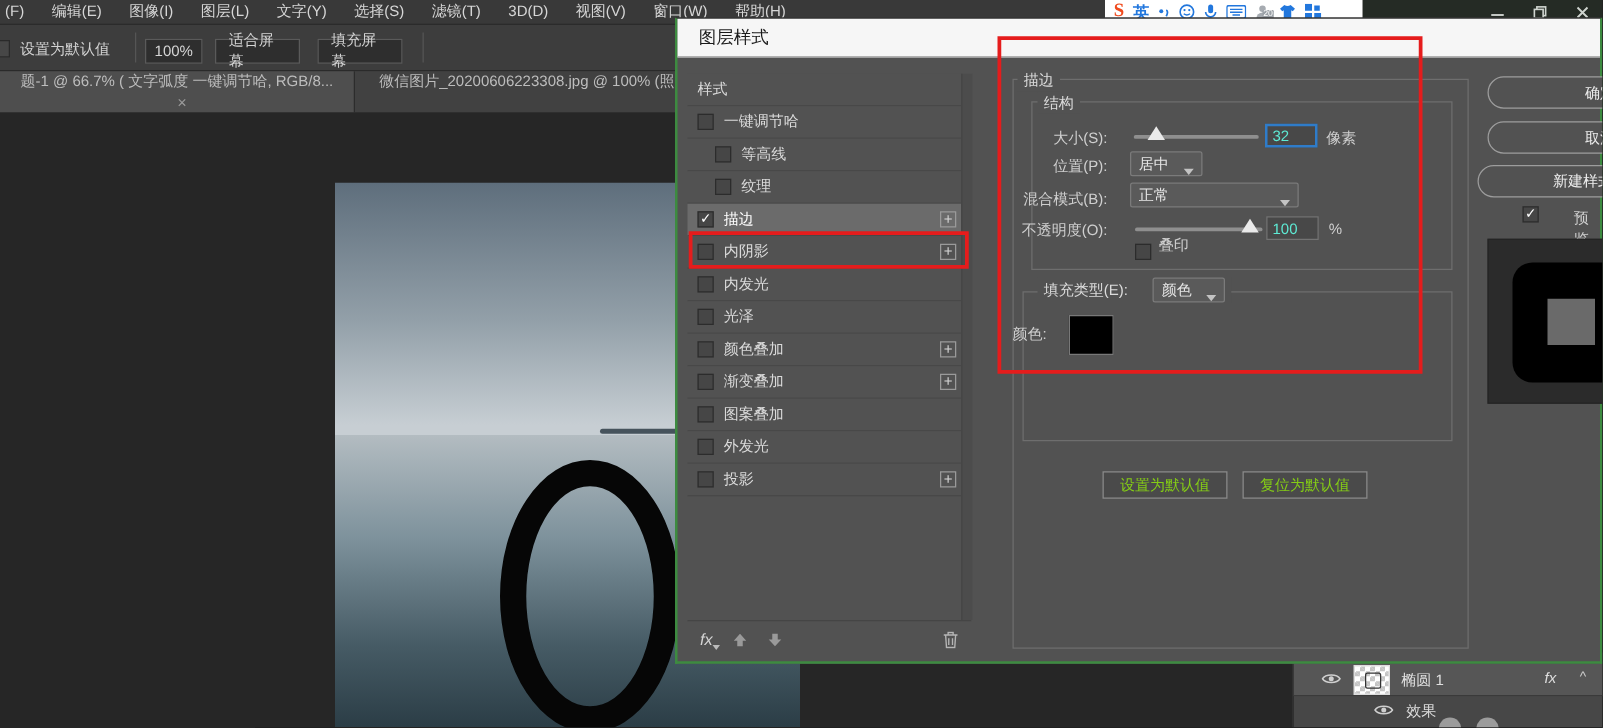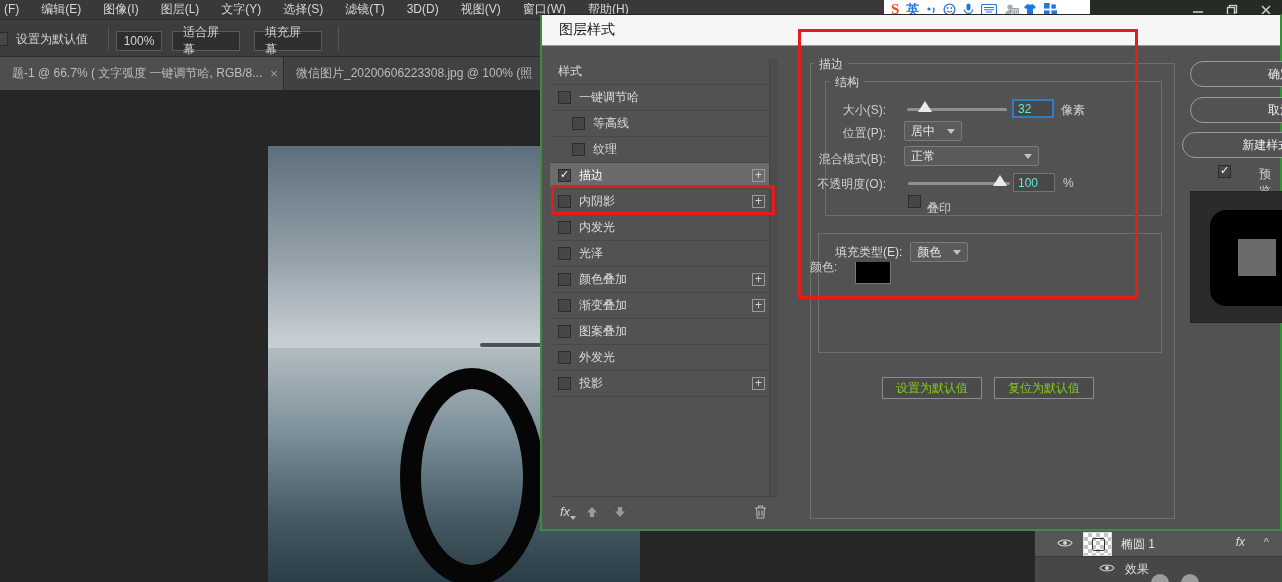--- a/index.html
+++ b/index.html
@@ -29,21 +29,21 @@
         border-bottom:1px solid #2a2a2a;display:flex;align-items:center;}
   .opt-cb{position:absolute;left:-6px;top:12px;width:12px;height:12px;border:1px solid #2a2a2a;background:#474747;}
   .opt-lbl{position:absolute;left:16px;top:11px;color:#d2d2d2;}
   .vsep{position:absolute;top:6px;width:1px;height:24px;background:#555;}
   .obtn{position:absolute;top:11px;height:20px;box-sizing:border-box;background:#2e2e2e;border:1px solid #5a5a5a;
         color:#d5d5d5;display:flex;align-items:center;justify-content:center;padding:0 10px;}
 
   
   .tabbar{position:absolute;left:0;top:57px;width:1282px;height:33px;background:#333;}
   .tab{position:absolute;top:0;height:33px;display:flex;align-items:center;box-sizing:border-box;
-       border-right:1px solid #2c2c2c;color:#bdbdbd;padding:0 12px;white-space:nowrap;overflow:hidden;}
+       border-right:1px solid #2c2c2c;color:#bdbdbd;padding:0 26px;white-space:nowrap;overflow:hidden;flex-direction:column;}
   .tab1{left:0;width:284px;background:#4e4e4e;}
   .tab2{left:284px;width:276px;background:#414141;}
   .tabx{margin-left:8px;color:#9a9a9a;font-size:13px;}
 
   
   .canvas{position:absolute;left:0;top:90px;width:1282px;height:492px;background:#262626;}
   .photo{position:absolute;left:268px;top:56px;width:372px;height:436px;overflow:hidden;}
   .sky{position:absolute;left:0;top:0;width:372px;height:202px;
        background:linear-gradient(#5e6e7c,#93a0a9 55%,#c7ced3 96%);}
   .sea{position:absolute;left:0;top:202px;width:372px;height:234px;
@@ -101,21 +101,21 @@
   .legend{position:absolute;background:#525252;padding:0 5px;color:#dcdcdc;z-index:2;}
   .flabel{position:absolute;width:120px;text-align:right;color:#cfcfcf;}
   .track{position:absolute;height:3px;background:#8f8f8f;border-radius:2px;}
   .thumb{position:absolute;width:0;height:0;border-left:7px solid transparent;border-right:7px solid transparent;
          border-bottom:11px solid #eaeaea;}
   .num{position:absolute;width:42px;height:19px;box-sizing:border-box;background:#484848;border:1px solid #737373;
        color:#5eead4;font-size:12px;padding:0 0 0 4px;font-family:"Liberation Sans",sans-serif;}
   .num.focus{border:2px solid #2f7cc9;}
   .unit{position:absolute;color:#cfcfcf;}
   .dd{position:absolute;height:20px;box-sizing:border-box;background:#5a5a5a;border:1px solid #7b7b7b;
-      border-radius:2px;color:#e5e5e5;display:flex;align-items:center;padding:0 6px;}
+      border-radius:2px;color:#e5e5e5;display:flex;align-items:flex-end;padding:0 6px;}
   .chev{margin-left:auto;width:0;height:0;border-left:4px solid transparent;border-right:4px solid transparent;
         border-top:5px solid #c3c3c3;}
   .swatch{position:absolute;width:36px;height:32px;background:#000;border:1px solid #787878;box-sizing:border-box;}
   .dbtn{position:absolute;height:22px;box-sizing:border-box;background:#4a4a4a;border:1px solid #8c8c8c;
         color:#84cc16;display:flex;align-items:center;justify-content:center;}
 
   
   .pill{position:absolute;height:26px;box-sizing:border-box;border:1px solid #9d9d9d;border-radius:13px;
         background:#525252;color:#ededed;display:flex;align-items:center;justify-content:center;}
   .pvw{position:absolute;left:648px;top:176px;width:140px;height:130px;background:#2b2b2b;border:1px solid #242424;}
@@ -376,24 +376,24 @@
         <span class="chev"></span>
     </div>
 
     <span class="flabel" style="left:224px;top:161px;">不透明度(O):</span>
     <span class="track" style="left:366px;top:167px;width:102px;"></span>
     <span class="thumb" style="left:451px;top:160px;"></span>
     <input class="num" style="left: 471px; top: 158px;" readonly="" value="100">
     <span class="unit" style="left:521px;top:161px;">%</span>
 
     <span class="cb" style="position:absolute;left:366px;top:180px;"></span>
-    <span class="unit" style="left:385px;top:185px;">叠印</span>
+    <span class="unit" style="left:385px;top:173px;">叠印</span>
 
     <div class="fs" style="left:276px;top:218px;width:344px;height:120px;"></div>
-    <div class="legend" style="left:288px;top:207px;display:flex;align-items:center;gap:8px;margin-top:20px;">
+    <div class="legend" style="left:288px;top:207px;display:flex;align-items:center;gap:20px;">
       <span>填充类型(E):</span>
       <span class="dd" style="position:static;width:58px;">
         <span>颜色</span>
           <span class="chev"></span>
       </span>
     </div>
     <span class="unit" style="left:268px;top:244px;">颜色:</span>
     <span class="swatch" style="left:313px;top:237px;"></span>
 
     <div class="dbtn" style="left:340px;top:362px;width:100px;">设置为默认值</div>

